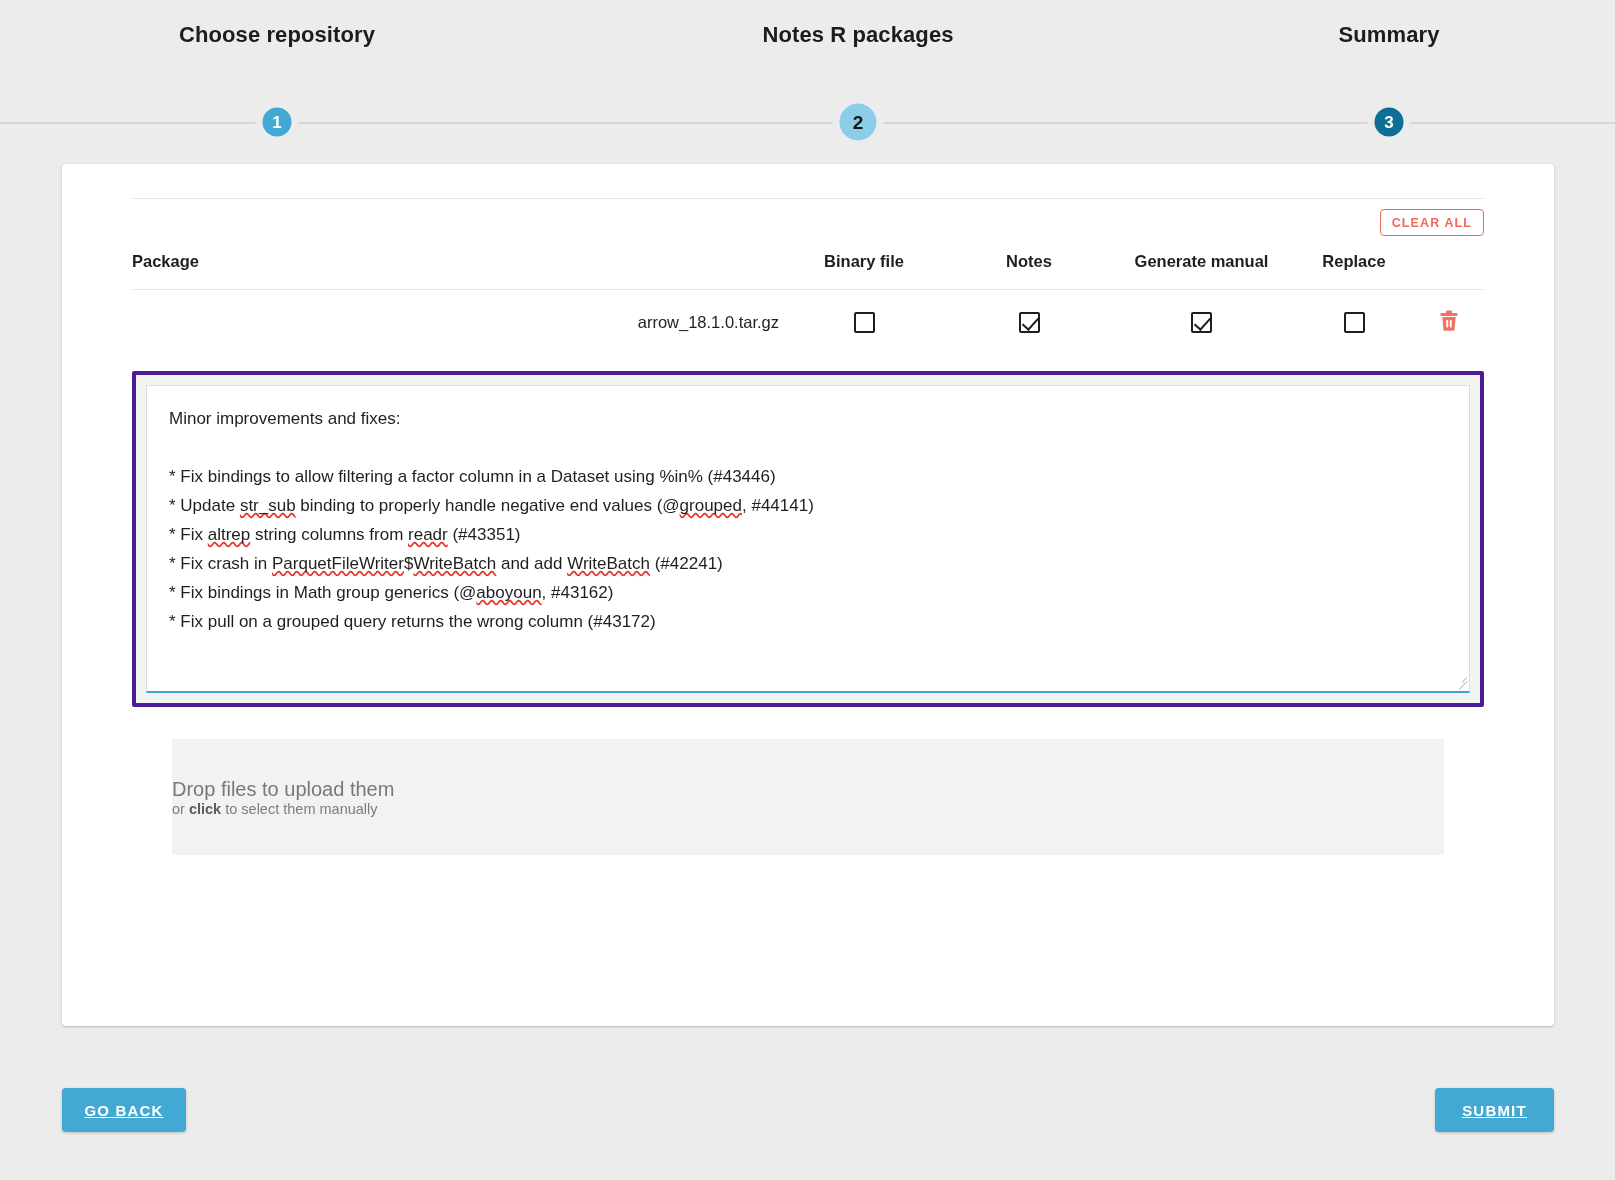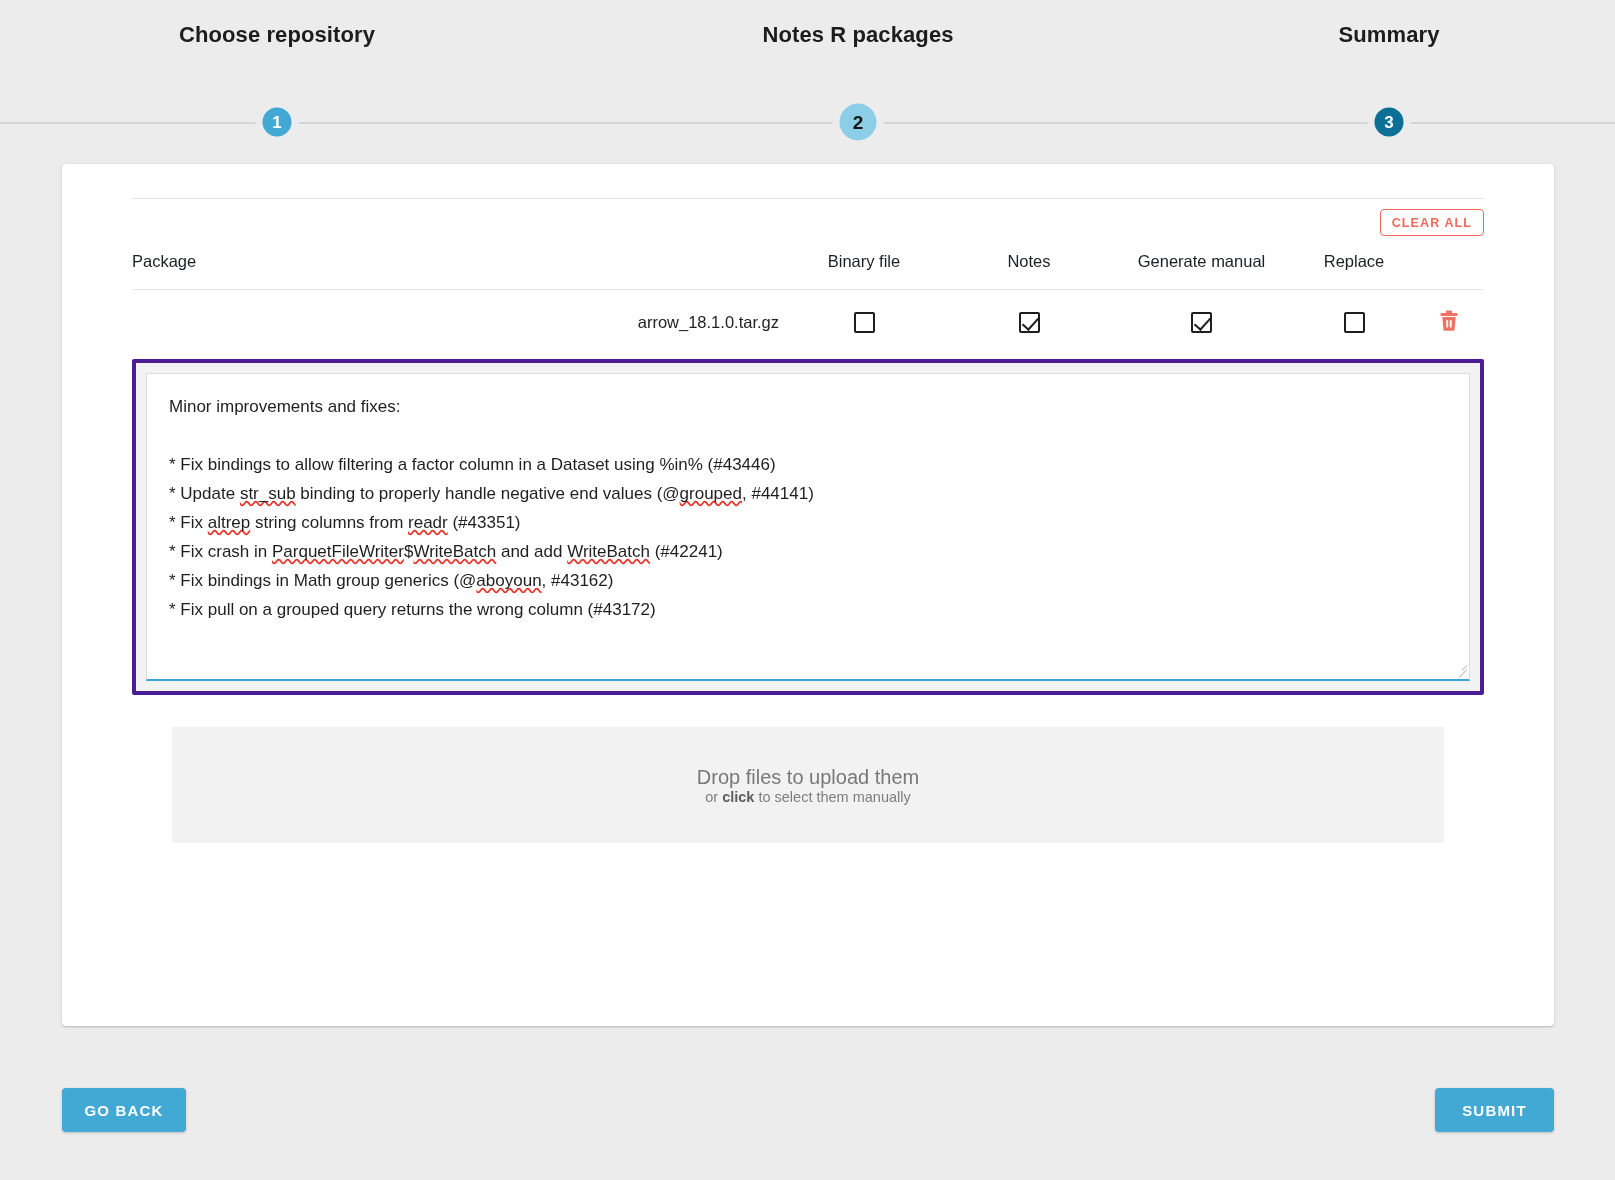--- a/index.html
+++ b/index.html
@@ -51,34 +51,34 @@
   }
   .repo-kicker {
     text-align: center; margin-top: 44px;
     font-size: 13.5px; font-weight: bold; letter-spacing: 2.2px; color: #26292e;
   }
   .repo-title {
     text-align: center; margin-top: 10px;
     font-size: 41px; color: #1c1f23; font-weight: normal;
   }
 
-  .table-area { margin: 4px 70px; position: relative; }
+  .table-area { margin: 16px 70px; position: relative; }
   .divider { height: 1px; background: #e4e4e4; margin-top: 34px; }
 
   .clear-row { display: flex; justify-content: flex-end; padding-top: 10px; }
   .clear-btn {
     border: 1px solid #f0685a; color: #ef6a5c; background: #fff;
     border-radius: 4px; padding: 6px 11px 5px;
     font-size: 12.5px; font-weight: bold; letter-spacing: 1.1px;
     cursor: pointer; font-family: "Liberation Sans", sans-serif;
   }
 
   table.pkg { width: 100%; border-collapse: collapse; margin-top: 4px; }
   table.pkg th {
-    font-size: 16.5px; font-weight: normal; color: #1c1f23;
+    font-size: 16.5px; font-weight: bold; color: #1c1f23;
     padding: 12px 0 18px; text-align: center; white-space: nowrap;
   }
   table.pkg th.pkg-col { text-align: left; }
   table.pkg td {
     border-top: 1px solid #e6e6e6;
     padding: 20px 0; text-align: center;
     font-size: 16.5px; color: #232323;
   }
   table.pkg td.pkg-col { text-align: right; }
   .col-bin { width: 170px; }
@@ -123,33 +123,34 @@
   .resize-handle i {
     position: absolute; right: 0; background: #b9b9b9; height: 1px;
     transform-origin: right center;
   }
   .resize-handle i:nth-child(1) { bottom: 3px; width: 11px; transform: rotate(-45deg); }
   .resize-handle i:nth-child(2) { bottom: 7px; width: 7px;  transform: rotate(-45deg); }
 
   
   .dropzone {
     margin: 32px 110px 0; height: 116px; background: #f2f2f2;
-    display: flex; flex-direction: column; align-items: center; justify-content: center;
+    display: flex; flex-direction: column; justify-content: center;
     cursor: pointer;
   }
   .dz-main { font-size: 20px; color: #787878; }
   .dz-sub { font-size: 14.5px; color: #7d7d7d; }
   .dz-sub b { color: #5e5e5e; }
 
   
   .btn {
     position: absolute; border: none; border-radius: 4px;
     color: #fff; font-size: 15px; font-weight: bold; letter-spacing: 1.2px;
     cursor: pointer; font-family: "Liberation Sans", sans-serif;
     box-shadow: 0 1px 3px rgba(0,0,0,.2);
+    text-decoration: underline;
   }
   .btn-back { left: 62px; top: 1088px; width: 124px; height: 44px; background: #41a9d4; }
   .btn-submit { left: 1435px; top: 1088px; width: 119px; height: 44px; background: #41a9d4; }
 </style>
 </head>
 <body>
 
 <div class="page">
 
   <div class="stepper">

